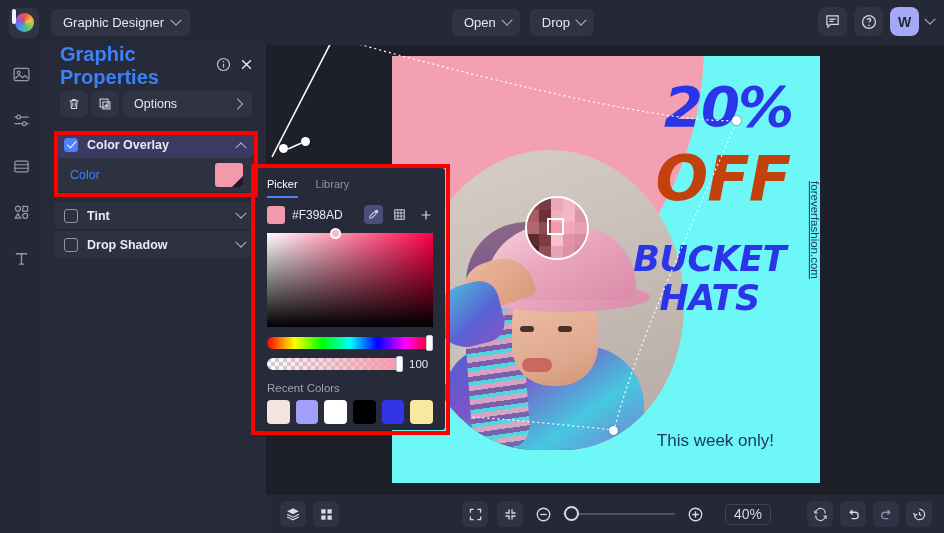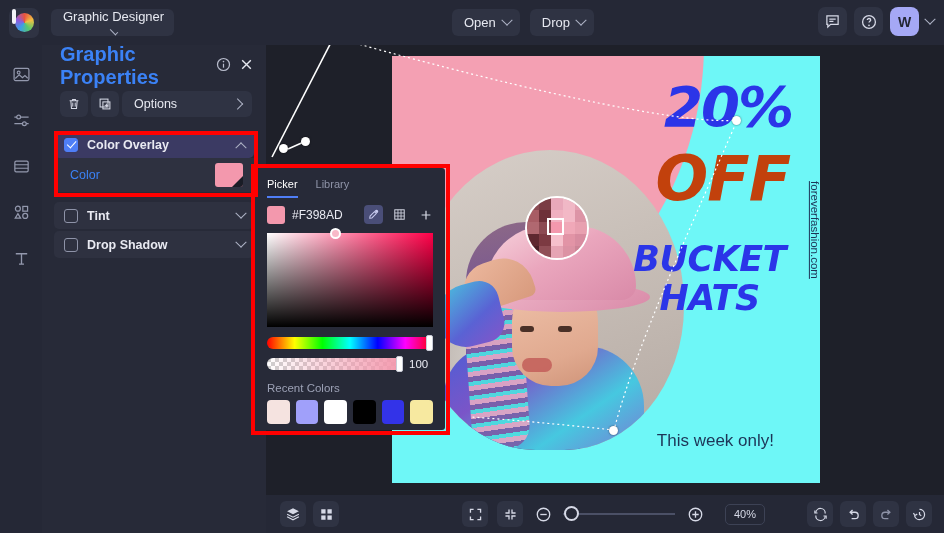--- a/index.html
+++ b/index.html
@@ -30,21 +30,21 @@
     position: relative;
   }
   .logo-swirl::after {
     content: ""; position: absolute; left: -3px; top: -4px;
     width: 4px; height: 15px; background: #f2f3f7; border-radius: 2px;
   }
   .doc-btn {
     margin-left: 12px; height: 27px; padding: 0 10px 0 12px;
     background: #2f3343; border-radius: 6px;
     display: flex; align-items: center; gap: 8px;
-    color: #e6e8f0; font-size: 13px; cursor: pointer; flex-direction: column;
+    color: #e6e8f0; font-size: 13px; cursor: pointer;
   }
   .chev { width: 8px; height: 8px; border-right: 1.6px solid #aeb3c6; border-bottom: 1.6px solid #aeb3c6;
           transform: rotate(45deg) translate(-2px,-2px); }
   .chev.up { transform: rotate(-135deg) translate(-2px,-2px); }
   .chev.right { transform: rotate(-45deg) translate(-1px,-1px); }
 
   .center-actions {
     position: absolute; left: 452px; top: 9px;
     display: flex; gap: 10px;
   }
@@ -316,21 +316,21 @@
   .bb-icn { width: 22px; height: 22px; display: flex; align-items: center; justify-content: center; cursor: pointer; }
   .zoom-track {
     width: 112px; height: 2px; background: #4b5066; position: relative; cursor: pointer;
   }
   .zoom-knob {
     position: absolute; left: 1px; top: -7px; width: 15px; height: 15px;
     border-radius: 50%; border: 2px solid #d6d9e6; background: #252836;
   }
   .zoom-val {
     height: 21px; min-width: 38px; padding: 0 8px; border-radius: 5px;
-    border: 1px solid #3d4255; color: #d6d9e6; font-size: 11px;
+    border: 1px solid #3d4255; color: #d6d9e6; font-size: 14px;
     display: flex; align-items: center; justify-content: center; margin-left: 10px; cursor: pointer;
   }
 </style>
 </head>
 <body>
 
 <div id="app">
 
   <div class="topbar">
     <div class="logo-btn">

